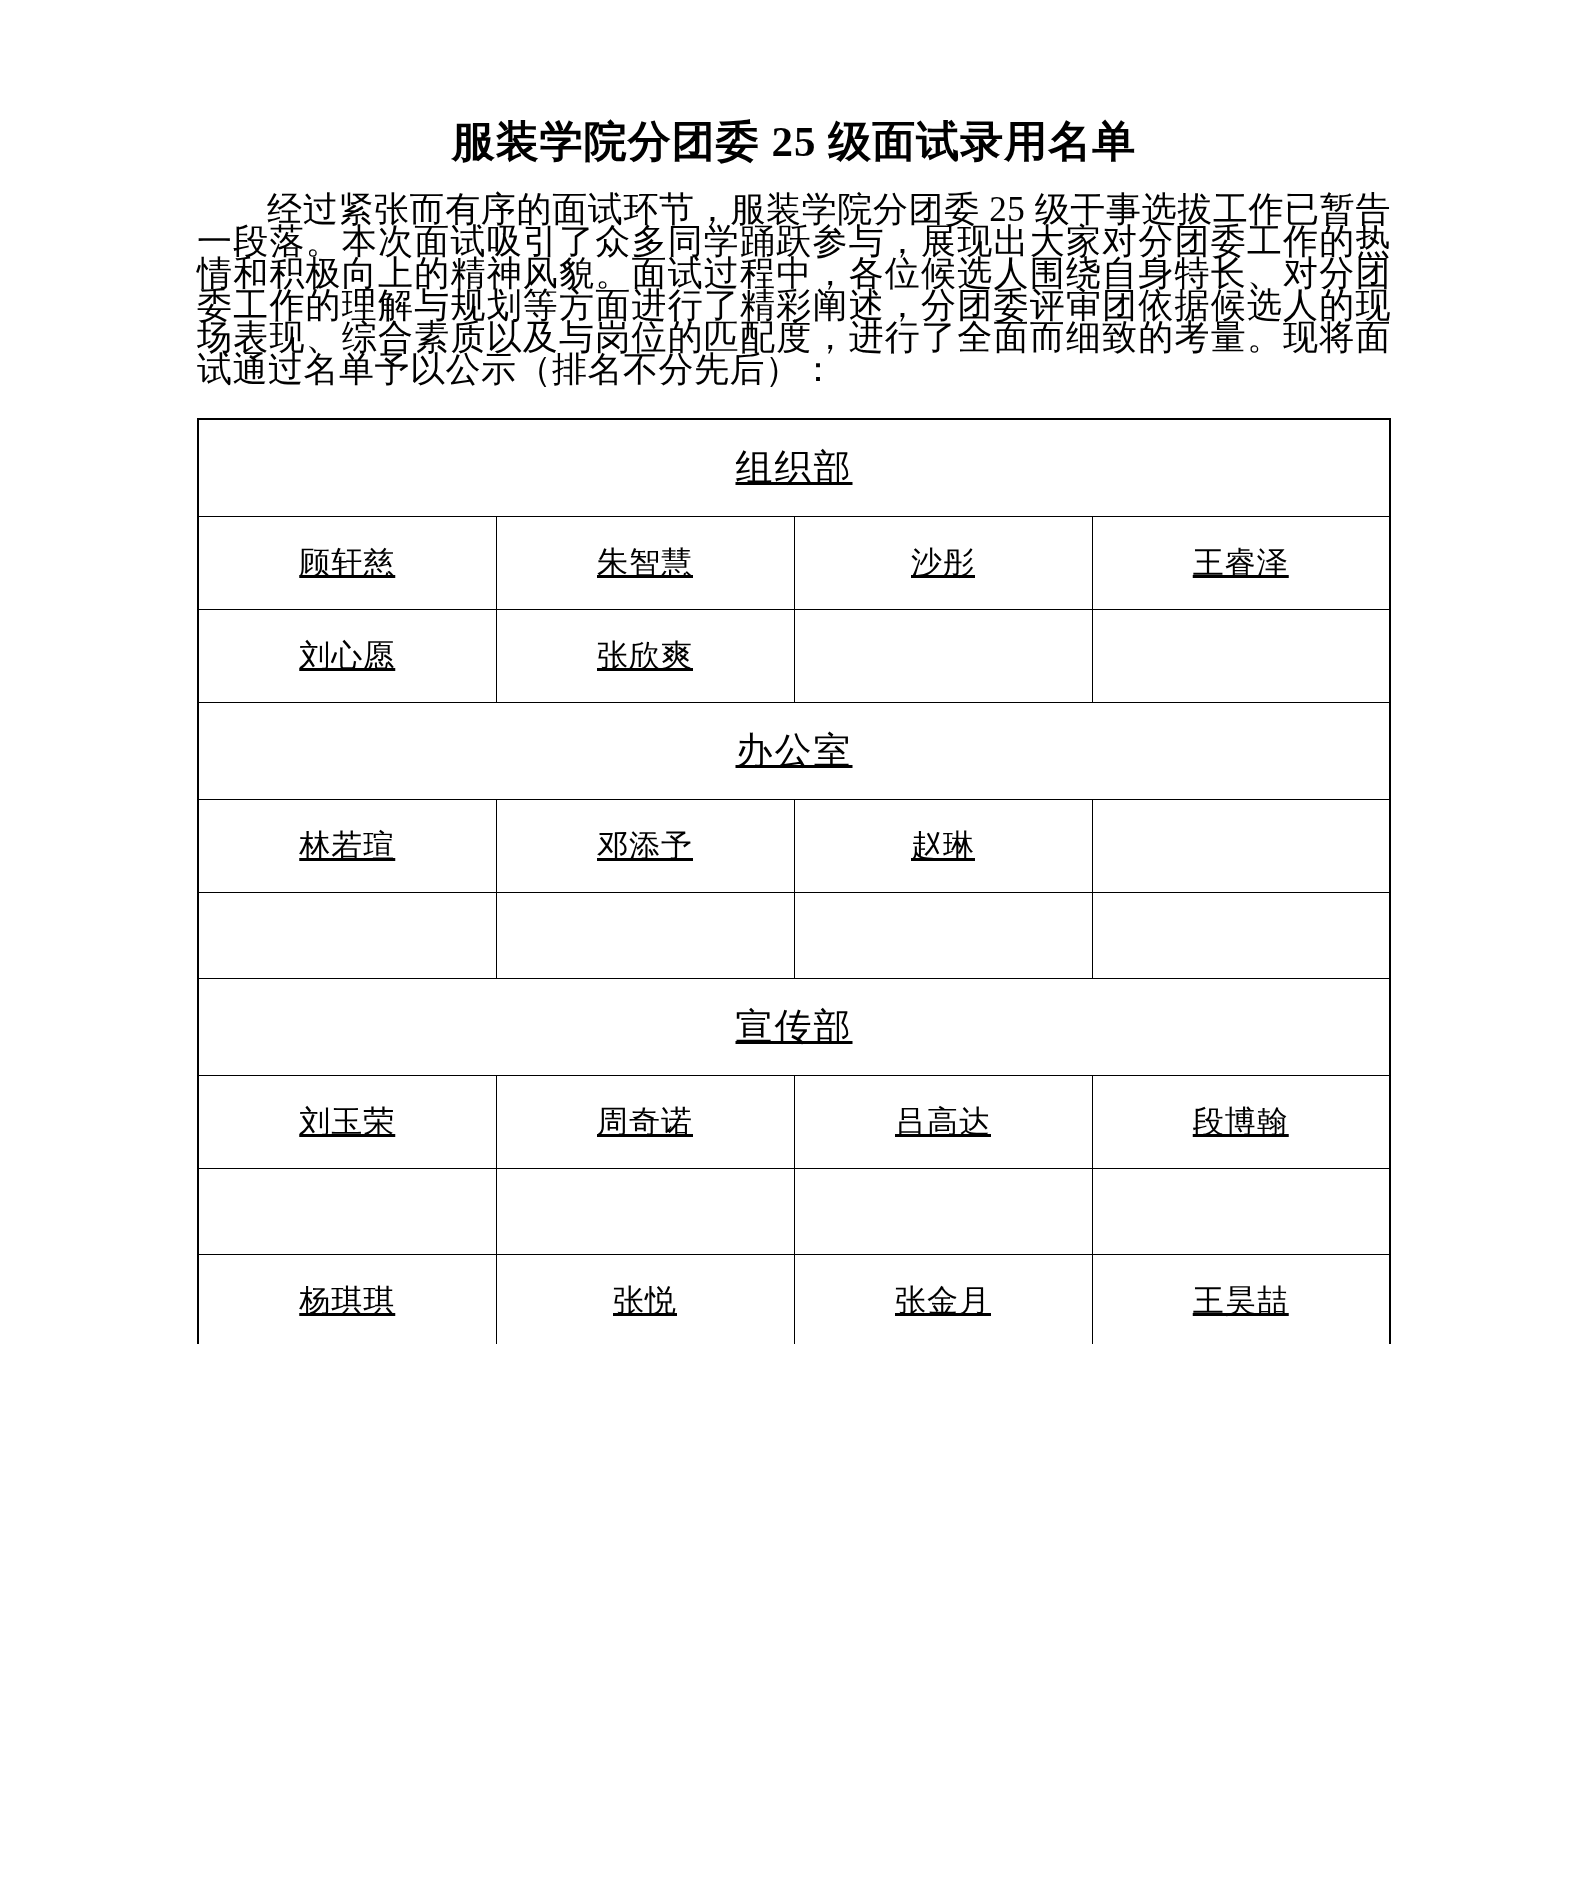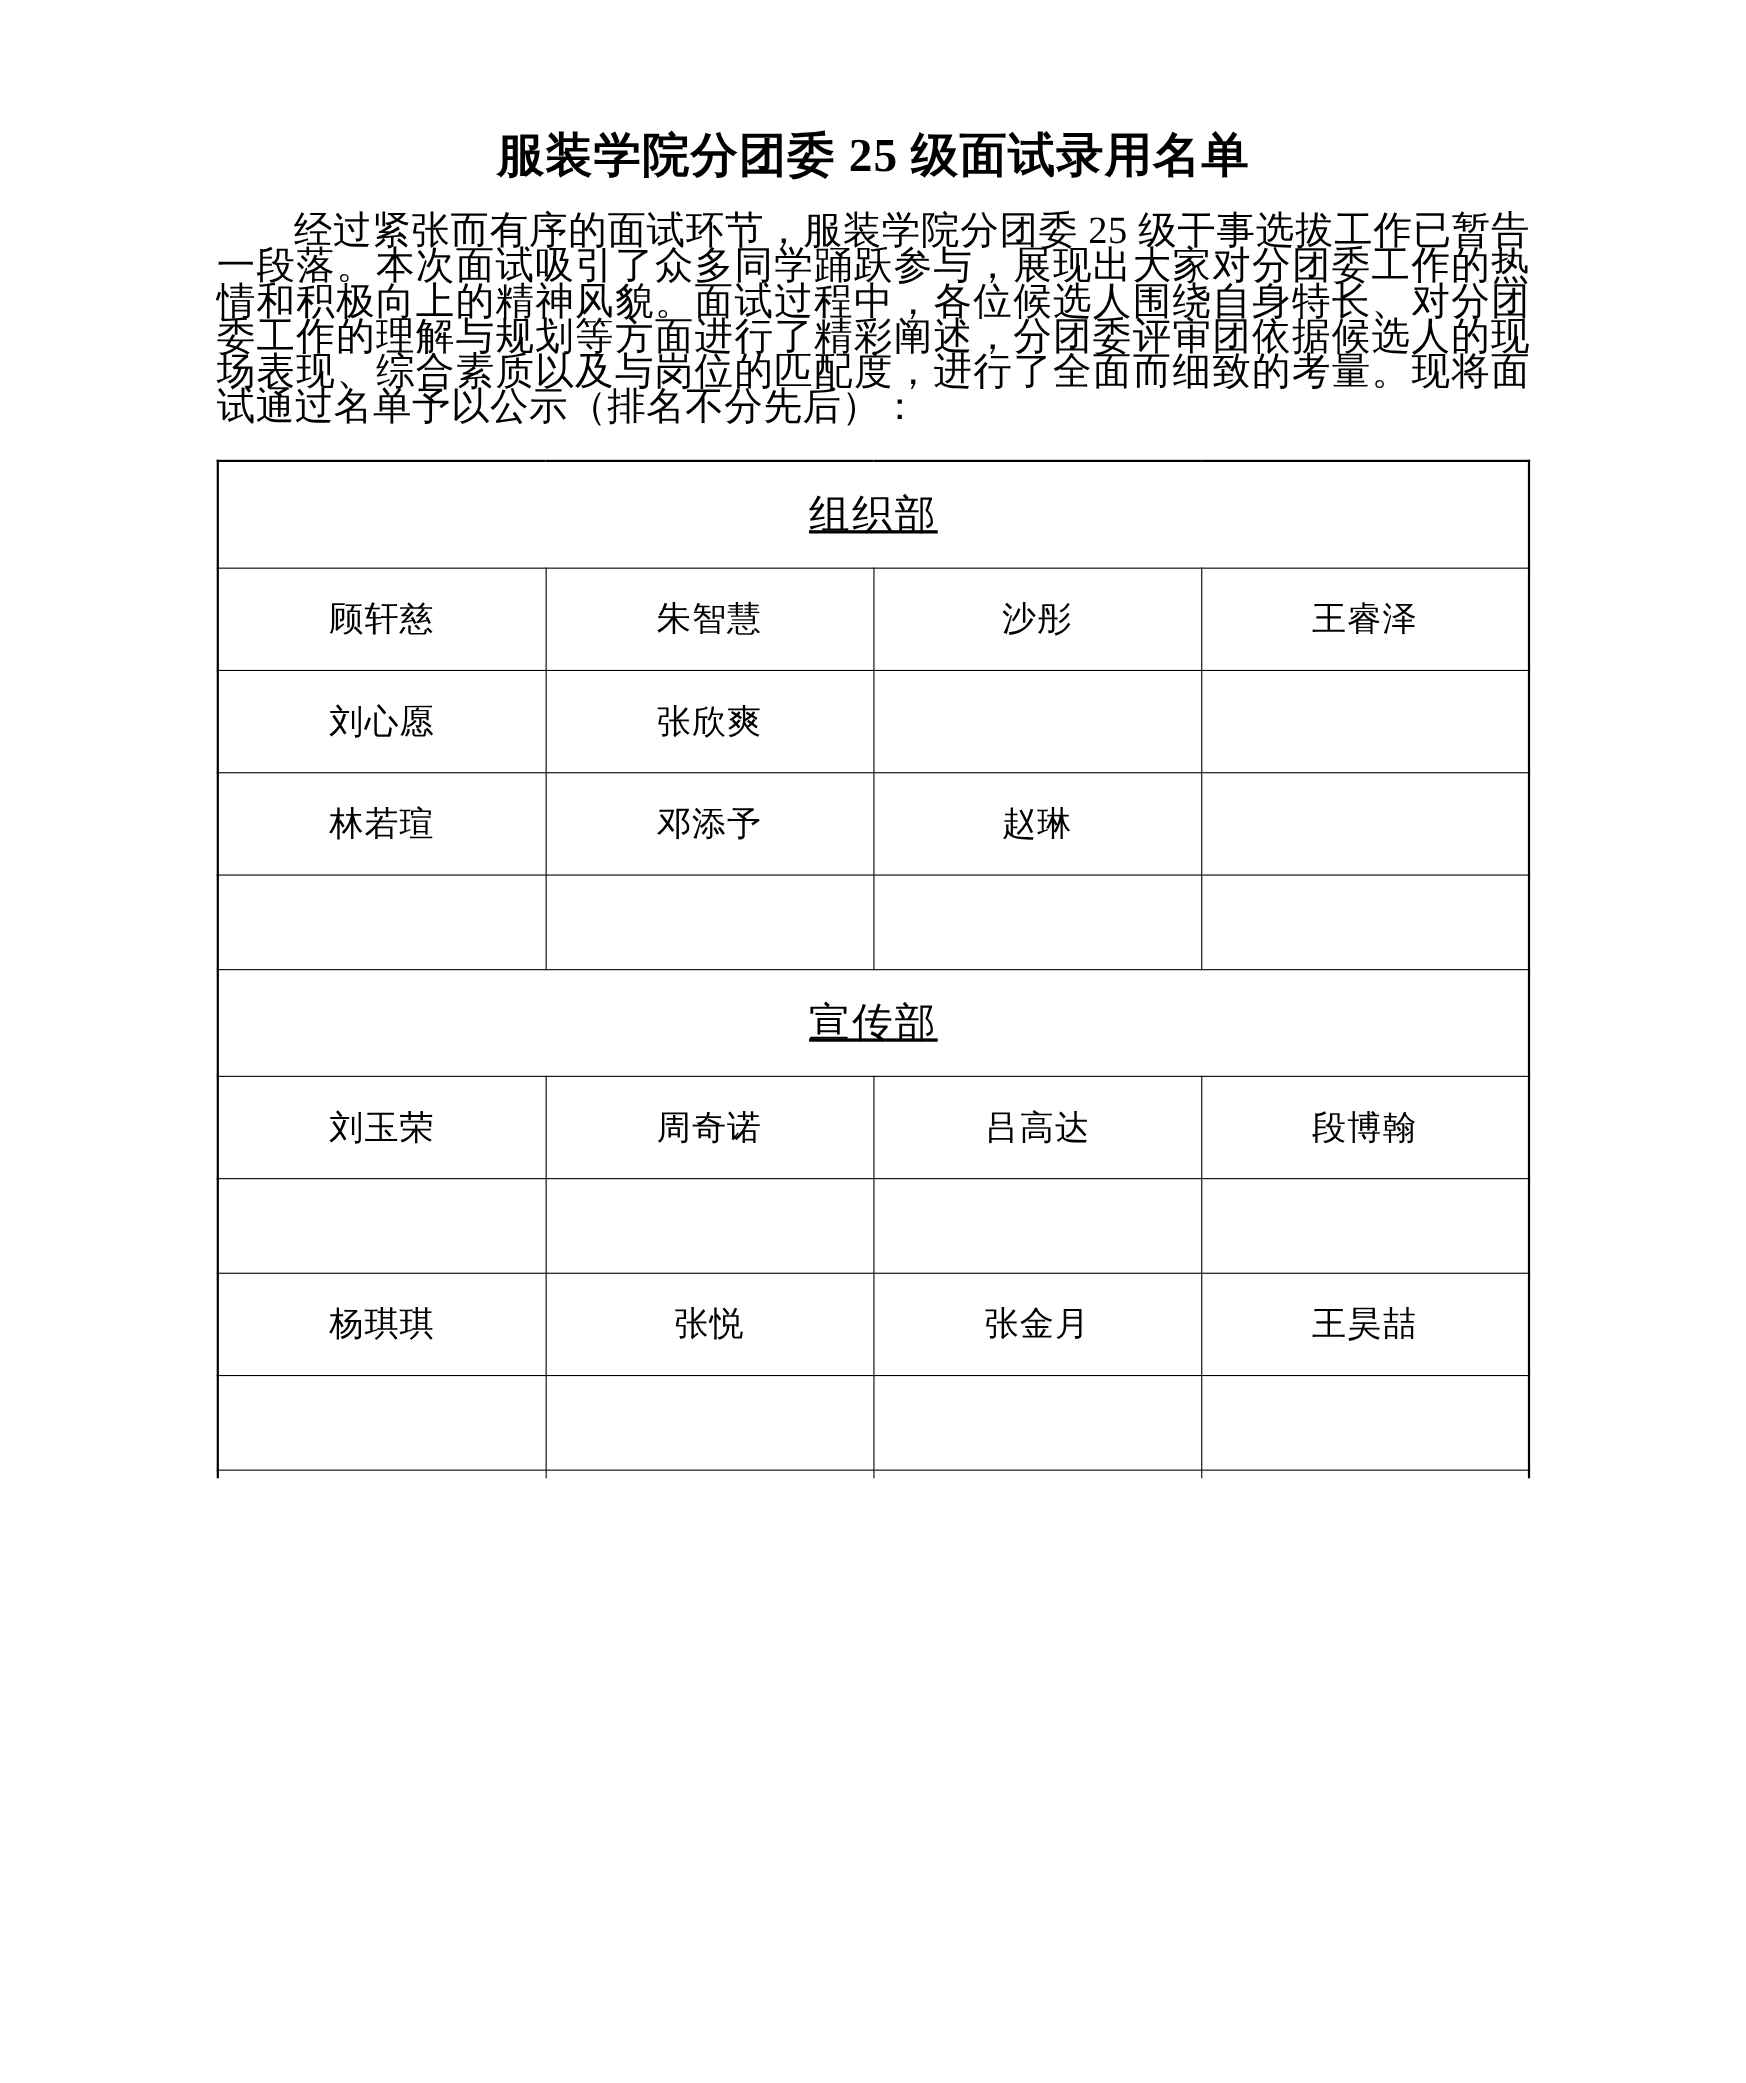--- a/index.html
+++ b/index.html
@@ -53,20 +53,21 @@
   tr.dept-row td {
     height: 97px;
     font-size: 37px;
     letter-spacing: 2px;
     text-decoration: underline;
   }
   tr.name-row td {
     height: 93px;
     font-size: 31px;
     letter-spacing: 1px;
+    text-decoration: underline;
   }
   tr.empty-row td {
     height: 86px;
     font-size: 31px;
   }
 </style>
 </head>
 <body>
 
 <div class="page">
@@ -82,20 +83,23 @@
             <td>顾轩慈</td>
             <td>朱智慧</td>
             <td>沙彤</td>
             <td>王睿泽</td>
           </tr>
           <tr class="name-row">
             <td>刘心愿</td>
             <td>张欣爽</td>
             <td></td>
             <td></td>
+          </tr>
+          <tr class="dept-row">
+            <td colspan="4">办公室</td>
           </tr>
           <tr class="name-row">
             <td>林若瑄</td>
             <td>邓添予</td>
             <td>赵琳</td>
             <td></td>
           </tr>
           <tr class="empty-row">
             <td></td>
             <td></td>

